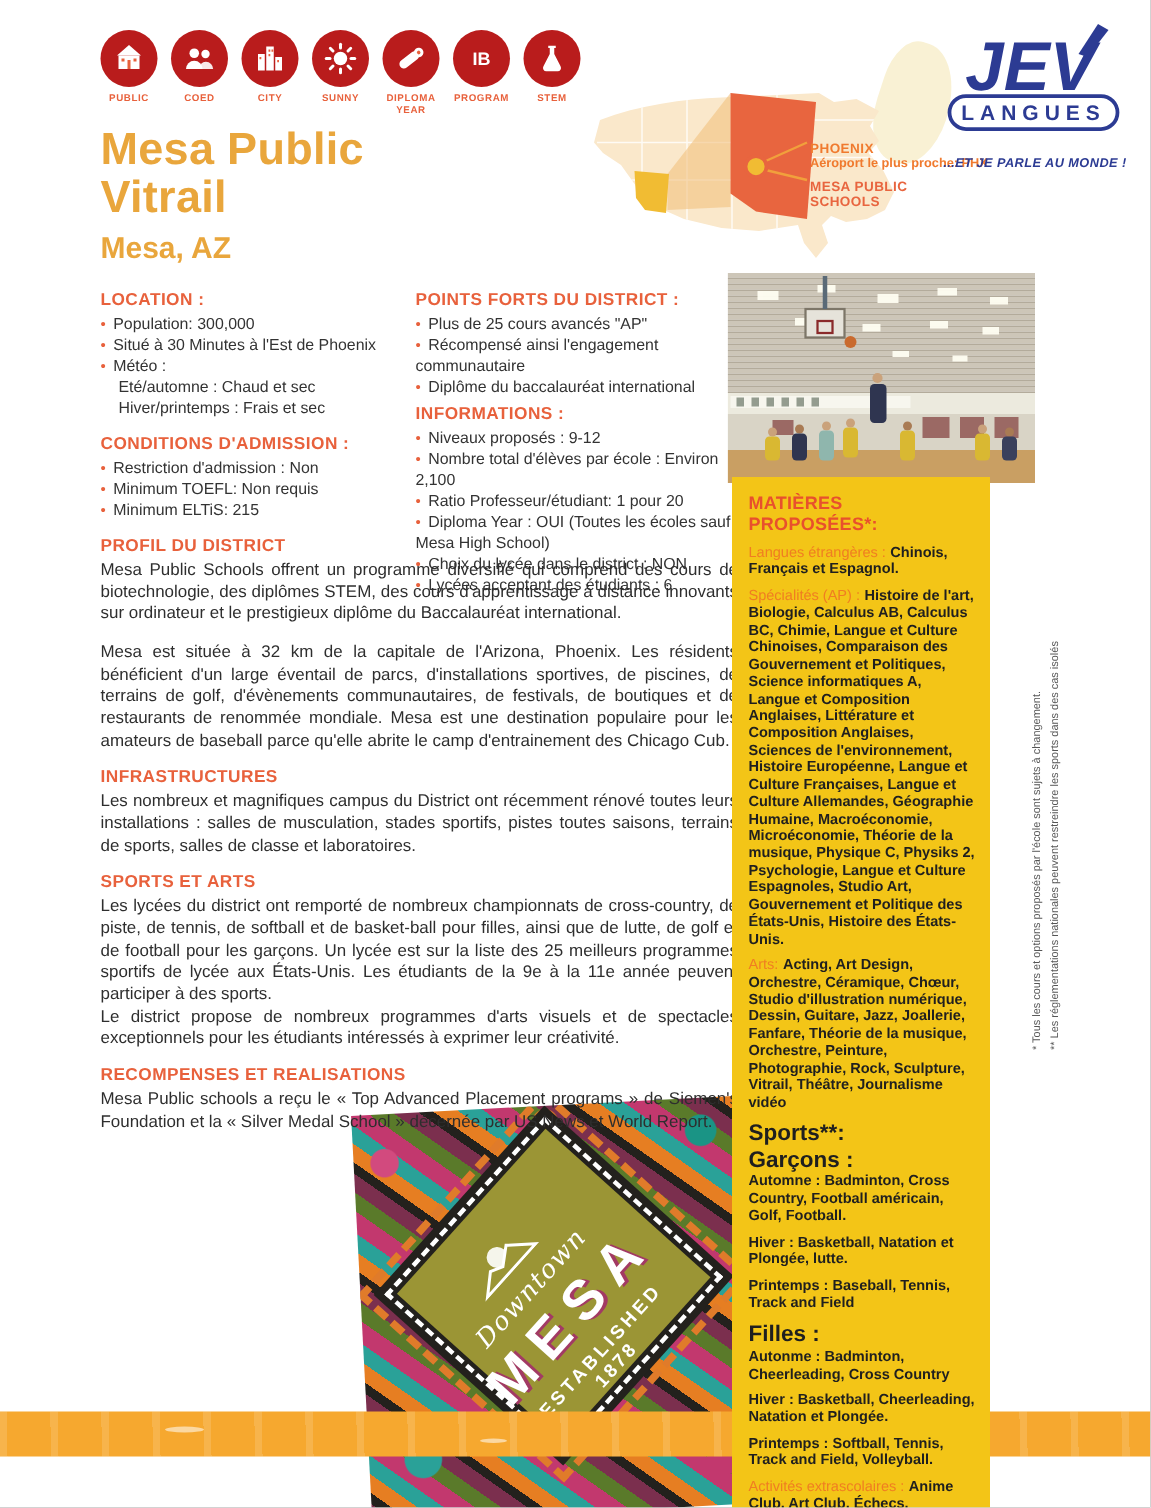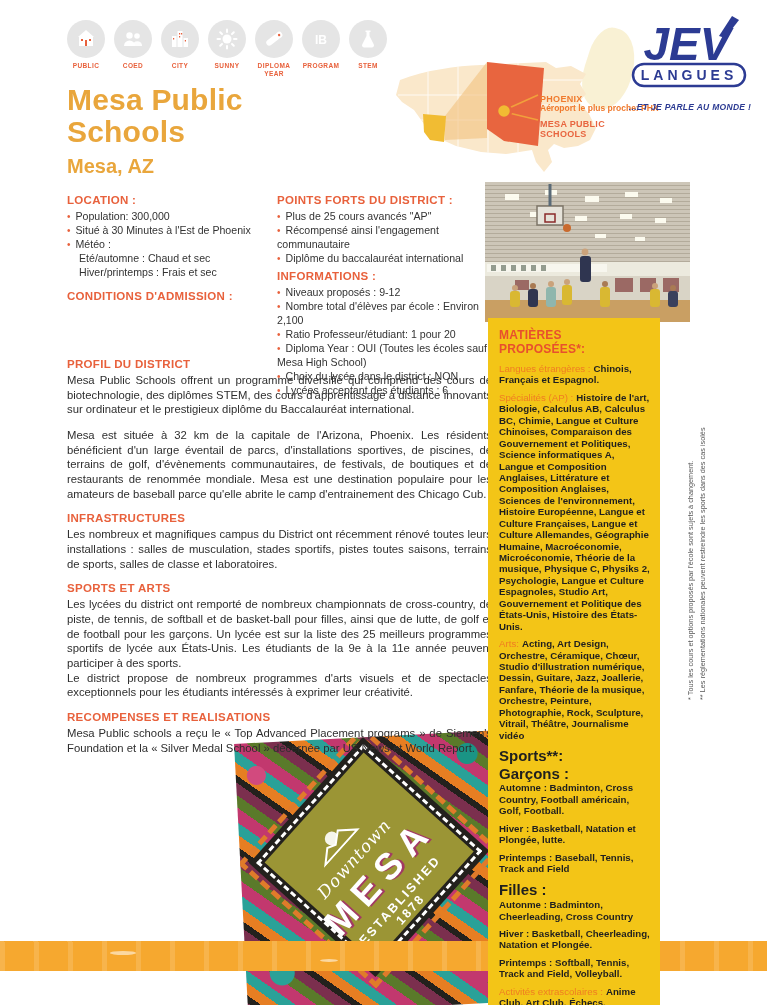--- a/index.html
+++ b/index.html
@@ -2,21 +2,21 @@
 <html><head>
 <meta charset="utf-8">
 <style>
   * { margin:0; padding:0; box-sizing:border-box; }
   body { background:#888; font-family:"Liberation Sans", sans-serif; }
   .page { position:relative; width:767px; height:1005px; background:#fff; margin:0 auto; overflow:hidden; }
 
   
   .badges { position:absolute; left:64px; top:20px; display:flex; gap:3px; z-index:4; }
   .badge { width:44px; text-align:center; }
-  .badge-circle { width:38px; height:38px; border-radius:50%; background:#e5e5e5; margin:0 auto;
+  .badge-circle { width:38px; height:38px; border-radius:50%; background:#b91c1c; margin:0 auto;
                   display:flex; align-items:center; justify-content:center; }
   .badge-label { margin-top:4px; font-size:6.5px; font-weight:bold; color:#E8613C; letter-spacing:.4px; line-height:1.25; }
 
   
   .smudge { position:absolute; left:585px; top:28px; width:48px; height:82px; background:#f7ecc6;
             transform:rotate(18deg); border-radius:40% 60% 50% 50%; opacity:.75; z-index:1; }
   .logo { position:absolute; left:615px; top:14px; width:150px; z-index:4; text-align:center; }
   .logo-tagline { font-size:8.5px; font-weight:bold; font-style:italic; color:#2C3B93; letter-spacing:.3px; margin-top:2px; }
 
   
@@ -227,35 +227,40 @@
     </svg>
   </div>
   <div class="map-label lbl-phoenix">
     <div class="big">PHOENIX</div>
     <div>Aéroport le plus proche: PHX</div>
   </div>
   <div class="map-label lbl-mesa">MESA PUBLIC SCHOOLS</div>
 
   <div class="title">
     <div class="t1">Mesa Public</div>
-    <div class="t1">Schools</div>
+    <div class="t1">Vitrail</div>
     <div class="city">Mesa, AZ</div>
   </div>
 
   <div class="col col-left">
     <div class="sec-head">LOCATION :</div>
     <ul class="blist">
       <li>Population: 300,000</li>
       <li>Situé à 30 Minutes à l'Est de Phoenix</li>
       <li>Météo :</li>
     </ul>
     <div class="subline">Eté/automne : Chaud et sec</div>
     <div class="subline">Hiver/printemps : Frais et sec</div>
     <div class="gap"></div>
     <div class="sec-head">CONDITIONS D'ADMISSION :</div>
+    <ul class="blist">
+      <li>Restriction d'admission : Non</li>
+      <li>Minimum TOEFL: Non requis</li>
+      <li>Minimum ELTiS: 215</li>
+    </ul>
   </div>
 
   <div class="col col-mid">
     <div class="sec-head">POINTS FORTS DU DISTRICT :</div>
     <ul class="blist">
       <li>Plus de 25 cours avancés "AP"</li>
       <li>Récompensé ainsi l'engagement communautaire</li>
       <li>Diplôme du baccalauréat international</li>
     </ul>
     <div style="height:4px"></div>

